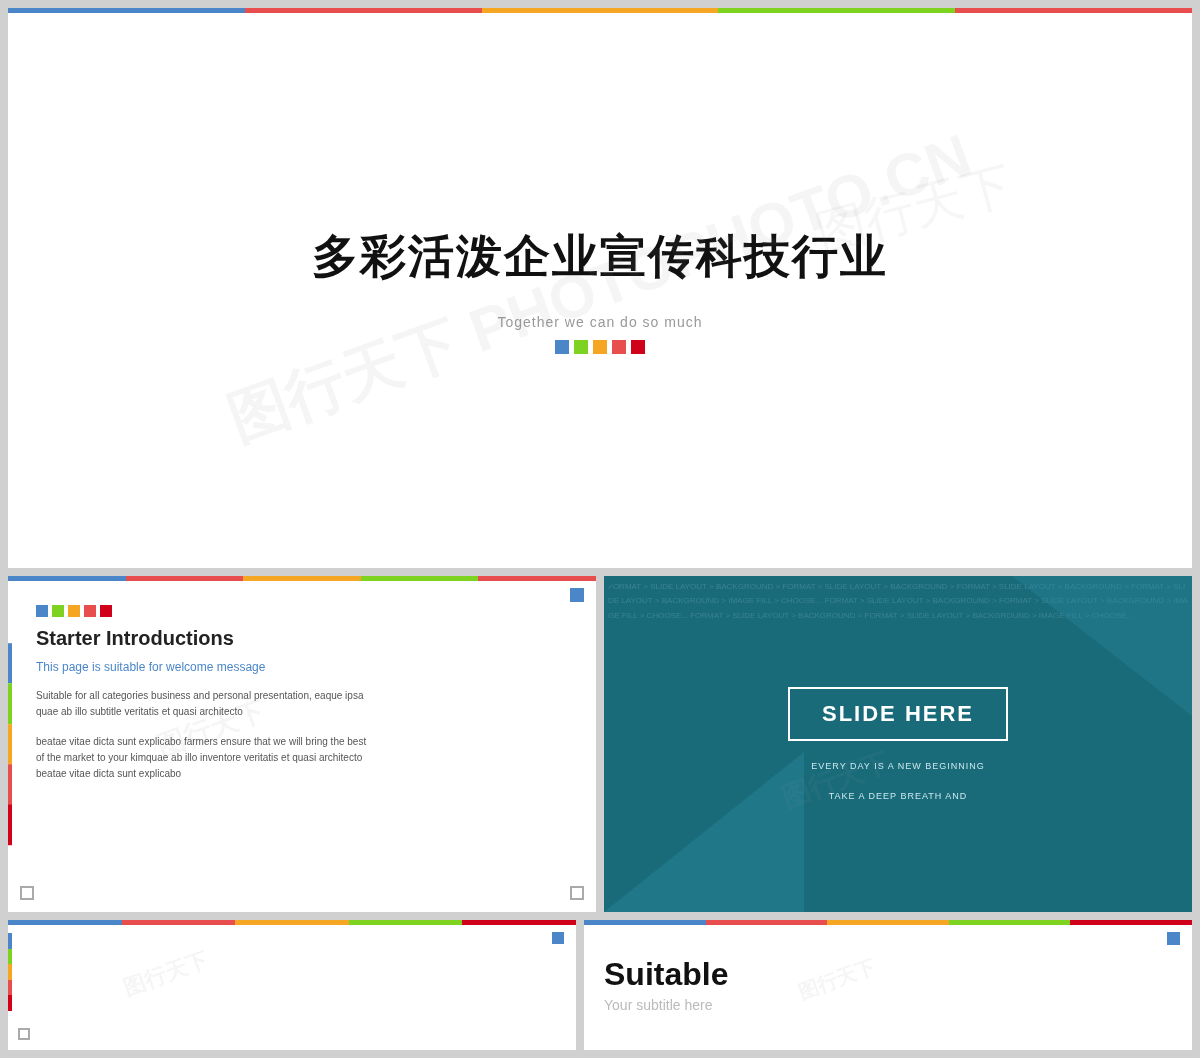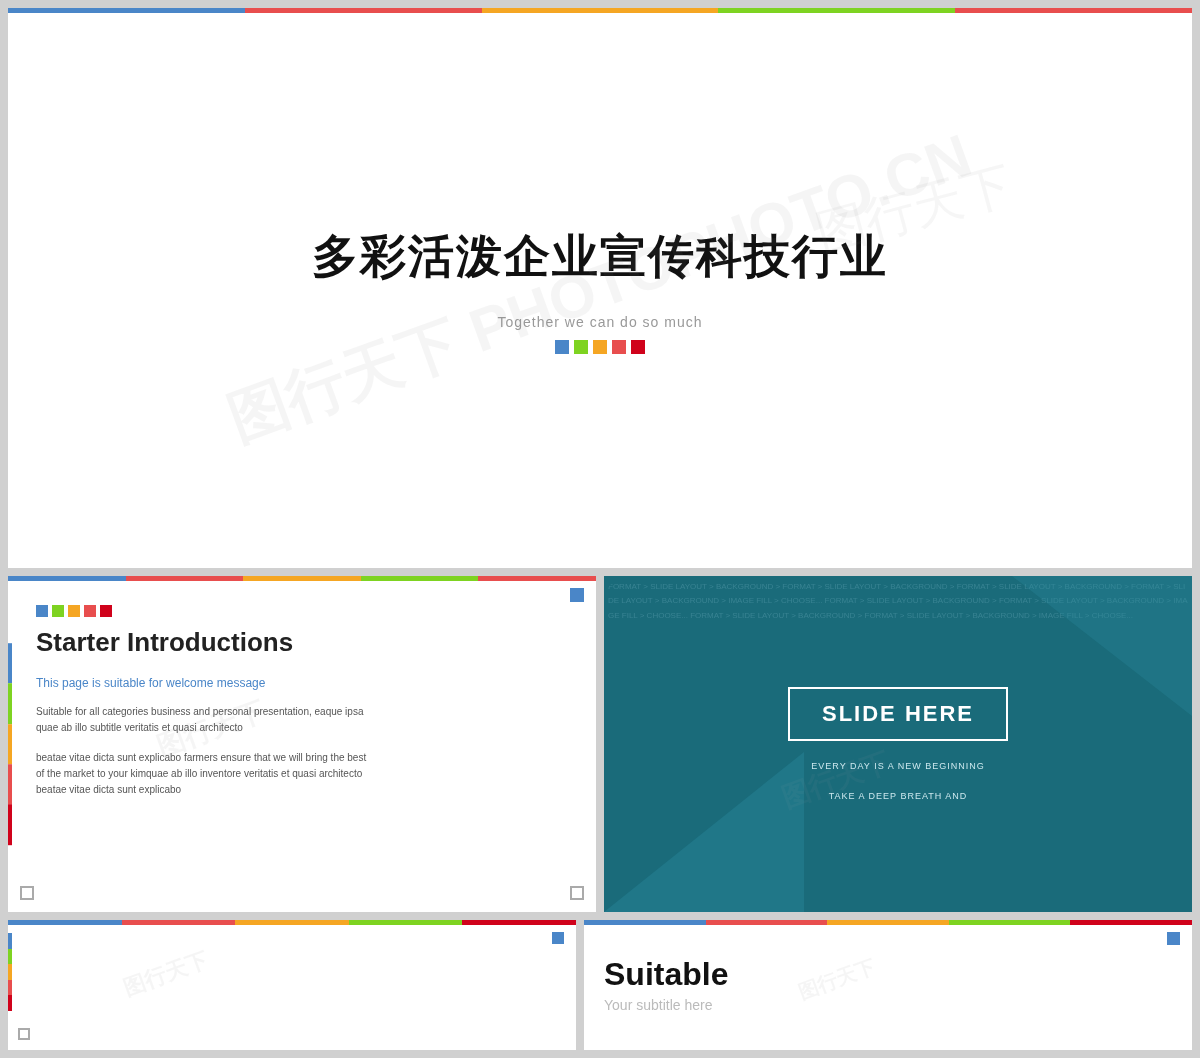--- a/index.html
+++ b/index.html
@@ -137,24 +137,24 @@
       margin-bottom: 10px;
     }
     .icon-sq { width: 12px; height: 12px; }
     .sq-blue { background: #4a86c8; }
     .sq-green { background: #7ed321; }
     .sq-orange { background: #f5a623; }
     .sq-red { background: #e84e4e; }
     .sq-pink { background: #d0021b; }
 
     .intro-title {
-      font-size: 26px;
+      font-size: 20px;
       font-weight: 700;
       color: #222;
-      margin-bottom: 18px;
+      margin-bottom: 10px;
     }
 
     .intro-subtitle {
       font-size: 12px;
       color: #4a86c8;
       margin-bottom: 14px;
     }
 
     .intro-body-text {
       font-size: 10px;

